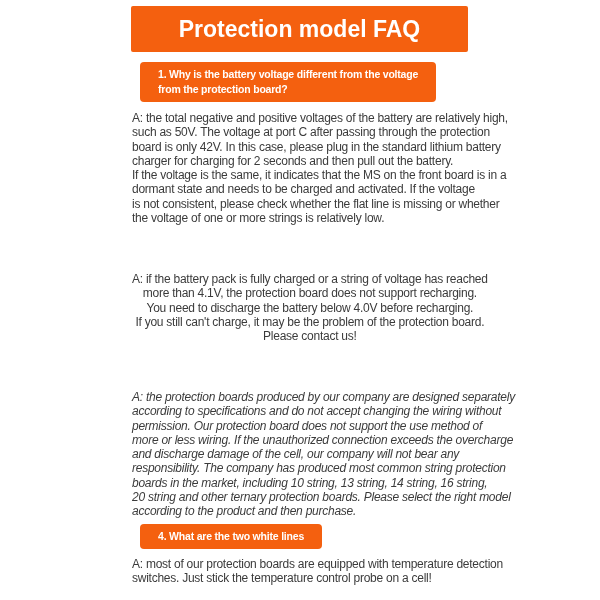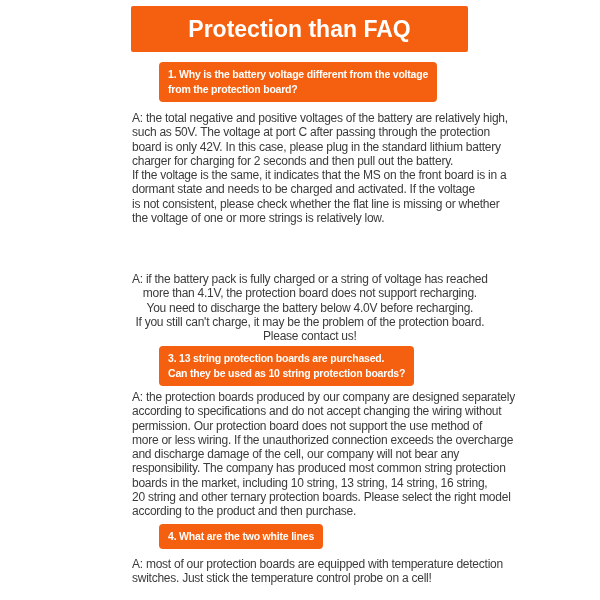--- a/index.html
+++ b/index.html
@@ -31,78 +31,76 @@
   }
   .header .title{
     color:var(--q-text);
     font-size:23px;
     font-weight:bold;
     letter-spacing:0;
     white-space:nowrap;
   }
   .q-box{
     position:absolute;
-    left:159px;
+    left:140px;
     display:inline-block;
     background:var(--accent);
     color:var(--q-text);
     font-size:10.5px;
     font-weight:bold;
     letter-spacing:-0.2px;
     line-height:15px;
-    padding:5px 9px;
+    padding:5px 18px;
     border-radius:4px;
     white-space:pre-line;
   }
   .answer{
     position:absolute;
     left:132px;
     color:var(--a-text);
     font-size:12px;
     letter-spacing:-0.25px;
     line-height:14.3px;
     white-space:pre-line;
   }
   .q1{top:62px;}
   .a1{top:111px;}
   .q2{top:227px;}
   .a2{top:272px;text-align:center;}
   .q3{top:346px;}
-  .a3{top:390px;}
+  .a3{top:390px;font-style:italic;}
   .q4{top:524px;text-align:right;}
   .a4{top:557px;}
 </style>
 </head>
 <body>
 
 <div class="page">
 
   <div class="header">
-    <div class="title">Protection than FAQ</div>
+    <div class="title">Protection model FAQ</div>
   </div>
 
   <div class="q-box q1">1. Why is the battery voltage different from the voltage
 from the protection board?</div>
   <div class="answer a1">A: the total negative and positive voltages of the battery are relatively high,
 such as 50V. The voltage at port C after passing through the protection
 board is only 42V. In this case, please plug in the standard lithium battery
 charger for charging for 2 seconds and then pull out the battery.
 If the voltage is the same, it indicates that the MS on the front board is in a
 dormant state and needs to be charged and activated. If the voltage
 is not consistent, please check whether the flat line is missing or whether
 the voltage of one or more strings is relatively low.</div>
 
   <div class="answer a2">A: if the battery pack is fully charged or a string of voltage has reached
 more than 4.1V, the protection board does not support recharging.
 You need to discharge the battery below 4.0V before recharging.
 If you still can't charge, it may be the problem of the protection board.
 Please contact us!</div>
 
-  <div class="q-box q3">3. 13 string protection boards are purchased.
-Can they be used as 10 string protection boards?</div>
   <div class="answer a3">A: the protection boards produced by our company are designed separately
 according to specifications and do not accept changing the wiring without
 permission. Our protection board does not support the use method of
 more or less wiring. If the unauthorized connection exceeds the overcharge
 and discharge damage of the cell, our company will not bear any
 responsibility. The company has produced most common string protection
 boards in the market, including 10 string, 13 string, 14 string, 16 string,
 20 string and other ternary protection boards. Please select the right model
 according to the product and then purchase.</div>
 

